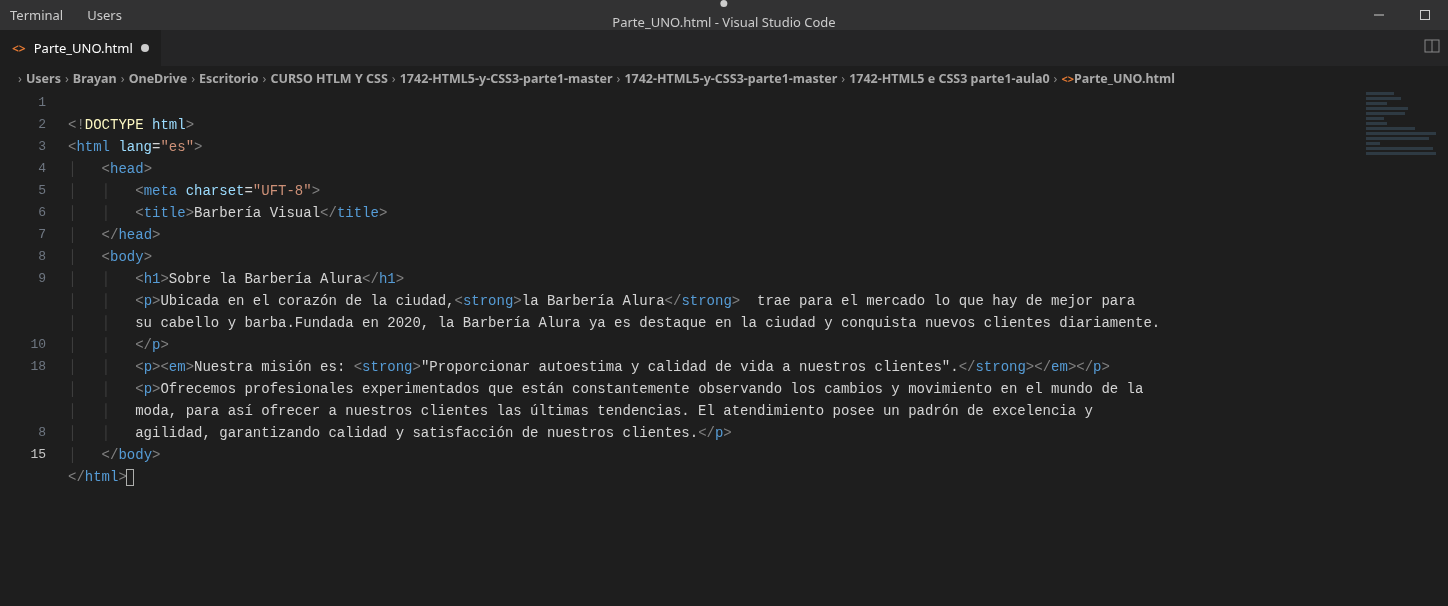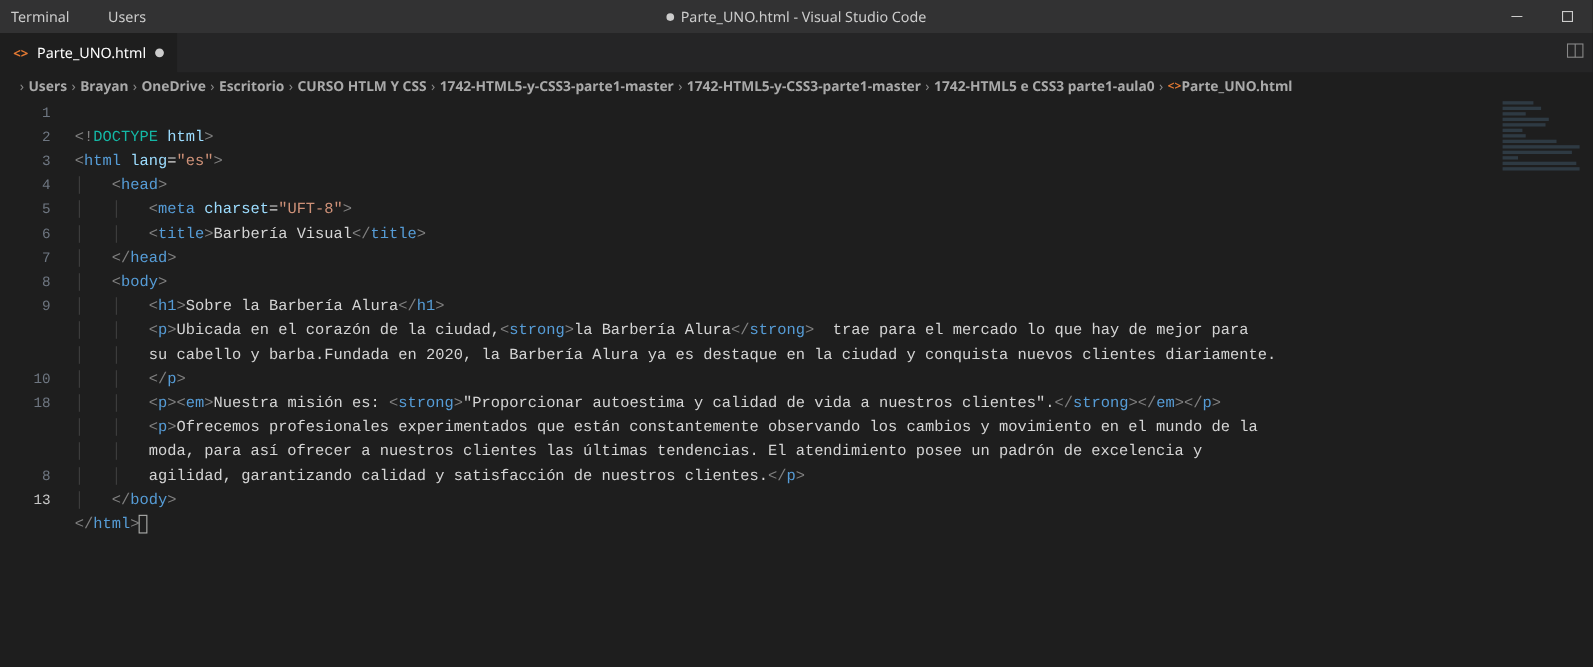--- a/index.html
+++ b/index.html
@@ -14,30 +14,31 @@
     }
     .title-bar {
       height: 30px;
       background: #323233;
       display: flex;
       align-items: center;
       position: relative;
       font-family: system-ui, sans-serif;
       font-size: 13px;
     }
-    .menu-items { display: flex; gap: 23px; padding-left: 4px; }
+    .menu-items { display: flex; gap: 12px; padding-left: 4px; }
     .menu-item { color: #ccc; padding: 4px 6px; cursor: default; }
     .window-title {
       position: absolute;
       left: 50%;
       transform: translateX(-50%);
       color: #ccc;
       display: flex;
       align-items: center;
       gap: 6px;
+      flex-direction: column;
     }
     .dirty-dot { width: 7px; height: 7px; border-radius: 50%; background: #ccc; display: inline-block; }
     .window-controls { position: absolute; right: 0; display: flex; }
     .win-ctrl { width: 46px; height: 30px; display: flex; align-items: center; justify-content: center; color: #ccc; }
     .win-ctrl svg { width: 12px; height: 12px; }
     .tab-bar {
       height: 36px;
       background: #252526;
       display: flex;
       align-items: stretch;
@@ -97,21 +98,21 @@
       white-space: pre;
       font-family: Consolas, 'Courier New', monospace;
       flex: 1;
       overflow: hidden;
     }
     .pn { color: #808080; } 
     .tg { color: #569cd6; } 
     .at { color: #9cdcfe; } 
     .st { color: #ce9178; } 
     .tx { color: #d4d4d4; } 
-    .dt { color: #14b8a6; } 
+    .dt { color: #fef9c3; } 
     .cursor-box {
       display: inline-block;
       width: 8px;
       height: 17px;
       border: 1px solid #aeafad;
       vertical-align: middle;
       margin-left: -1px;
     }
     .guide { color: #404040; }
     .minimap {
@@ -199,21 +200,21 @@
       <div class="ln">7</div>
       <div class="ln">8</div>
       <div class="ln">9</div>
       <div class="ln">&nbsp;</div>
       <div class="ln">&nbsp;</div>
       <div class="ln">10</div>
       <div class="ln">18</div>
       <div class="ln">&nbsp;</div>
       <div class="ln">&nbsp;</div>
       <div class="ln">8</div>
-      <div class="ln active">13</div>
+      <div class="ln active">15</div>
     </div>
   <div class="code">
 <span class="pn">&lt;!</span><span class="dt">DOCTYPE</span><span class="at"> html</span><span class="pn">&gt;</span>
 <span class="pn">&lt;</span><span class="tg">html</span><span class="at"> lang</span><span class="tx">=</span><span class="st">"es"</span><span class="pn">&gt;</span>
 <span class="guide">│   </span><span class="pn">&lt;</span><span class="tg">head</span><span class="pn">&gt;</span>
 <span class="guide">│   │   </span><span class="pn">&lt;</span><span class="tg">meta</span><span class="at"> charset</span><span class="tx">=</span><span class="st">"UFT-8"</span><span class="pn">&gt;</span>
 <span class="guide">│   │   </span><span class="pn">&lt;</span><span class="tg">title</span><span class="pn">&gt;</span><span class="tx">Barbería Visual</span><span class="pn">&lt;/</span><span class="tg">title</span><span class="pn">&gt;</span>
 <span class="guide">│   </span><span class="pn">&lt;/</span><span class="tg">head</span><span class="pn">&gt;</span>
 <span class="guide">│   </span><span class="pn">&lt;</span><span class="tg">body</span><span class="pn">&gt;</span>
 <span class="guide">│   │   </span><span class="pn">&lt;</span><span class="tg">h1</span><span class="pn">&gt;</span><span class="tx">Sobre la Barbería Alura</span><span class="pn">&lt;/</span><span class="tg">h1</span><span class="pn">&gt;</span>

